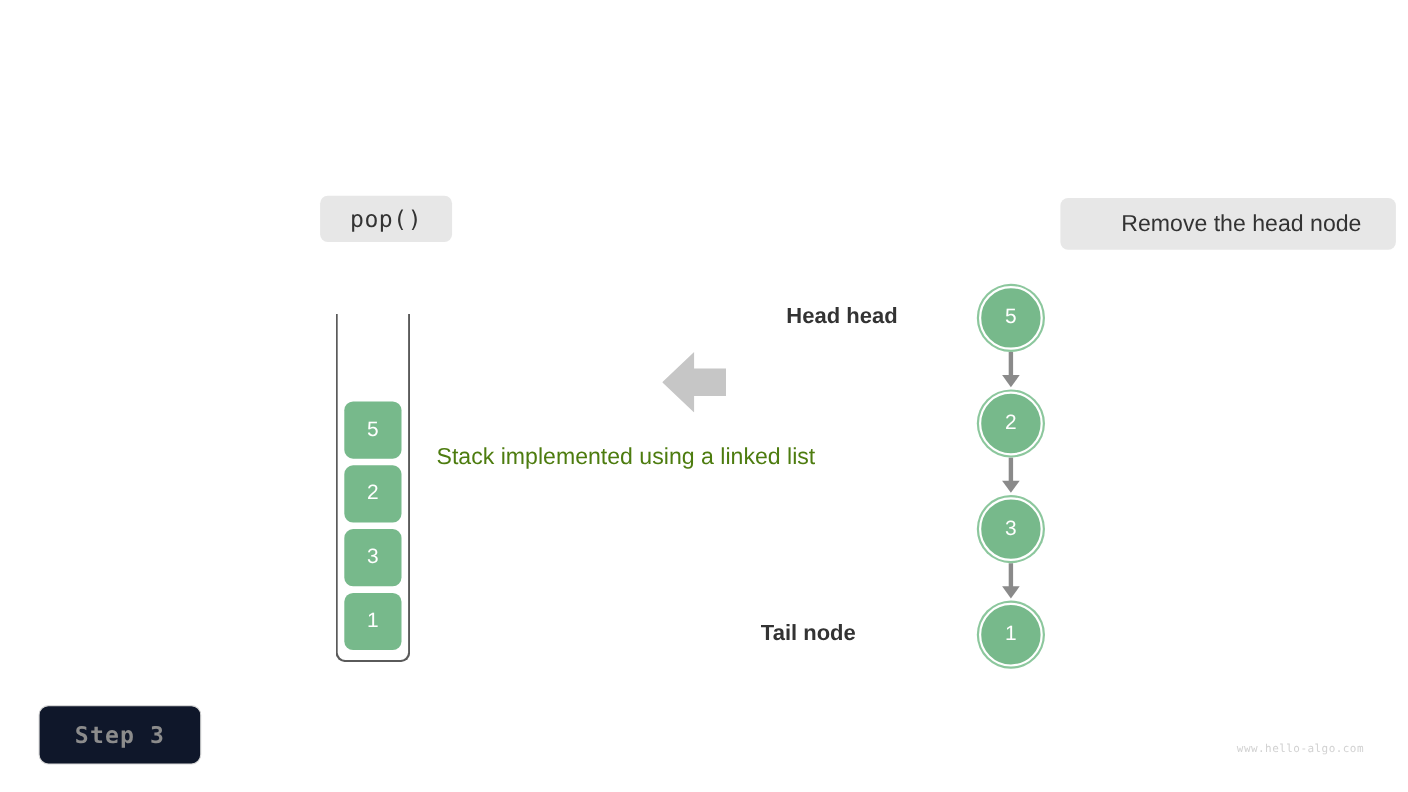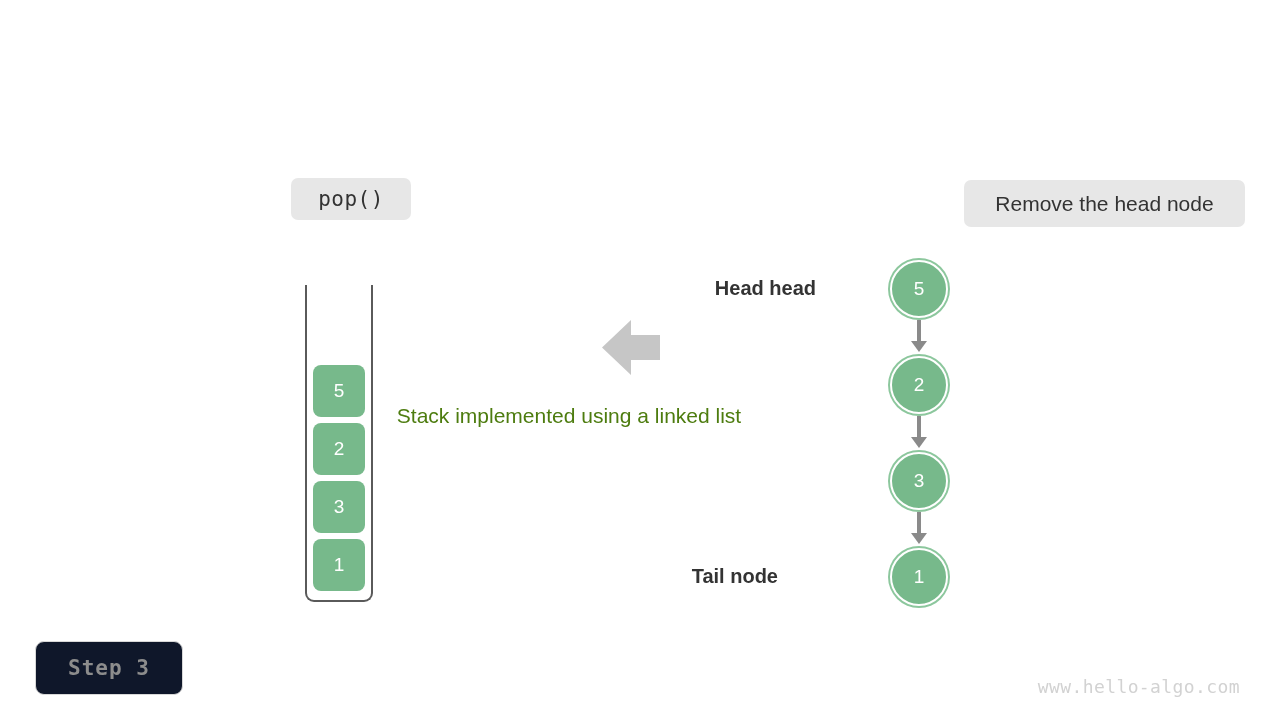--- a/index.html
+++ b/index.html
@@ -35,20 +35,21 @@
     font-family: "DejaVu Sans Mono", "Liberation Mono", monospace;
     font-size: 21px;
     letter-spacing: 0.5px;
   }
   #action-badge {
     left: 964px;
     top: 180px;
     width: 281px;
     height: 47px;
     font-size: 21px;
+    padding-left: 24px;
   }
 
   
   #step-badge {
     position: absolute;
     left: 35px;
     top: 641px;
     width: 146px;
     height: 52px;
     border: 1px solid #d8d8d8;
@@ -63,21 +64,21 @@
     color: #8c8c8c;
     letter-spacing: 1px;
   }
 
   
   #watermark {
     position: absolute;
     right: 40px;
     top: 676px;
     font-family: "DejaVu Sans Mono", "Liberation Mono", monospace;
-    font-size: 18px;
+    font-size: 10px;
     color: #d2d2d2;
     letter-spacing: 0.4px;
   }
 
   
   #caption {
     position: absolute;
     left: 0;
     top: 404px;
     width: 1140px;

